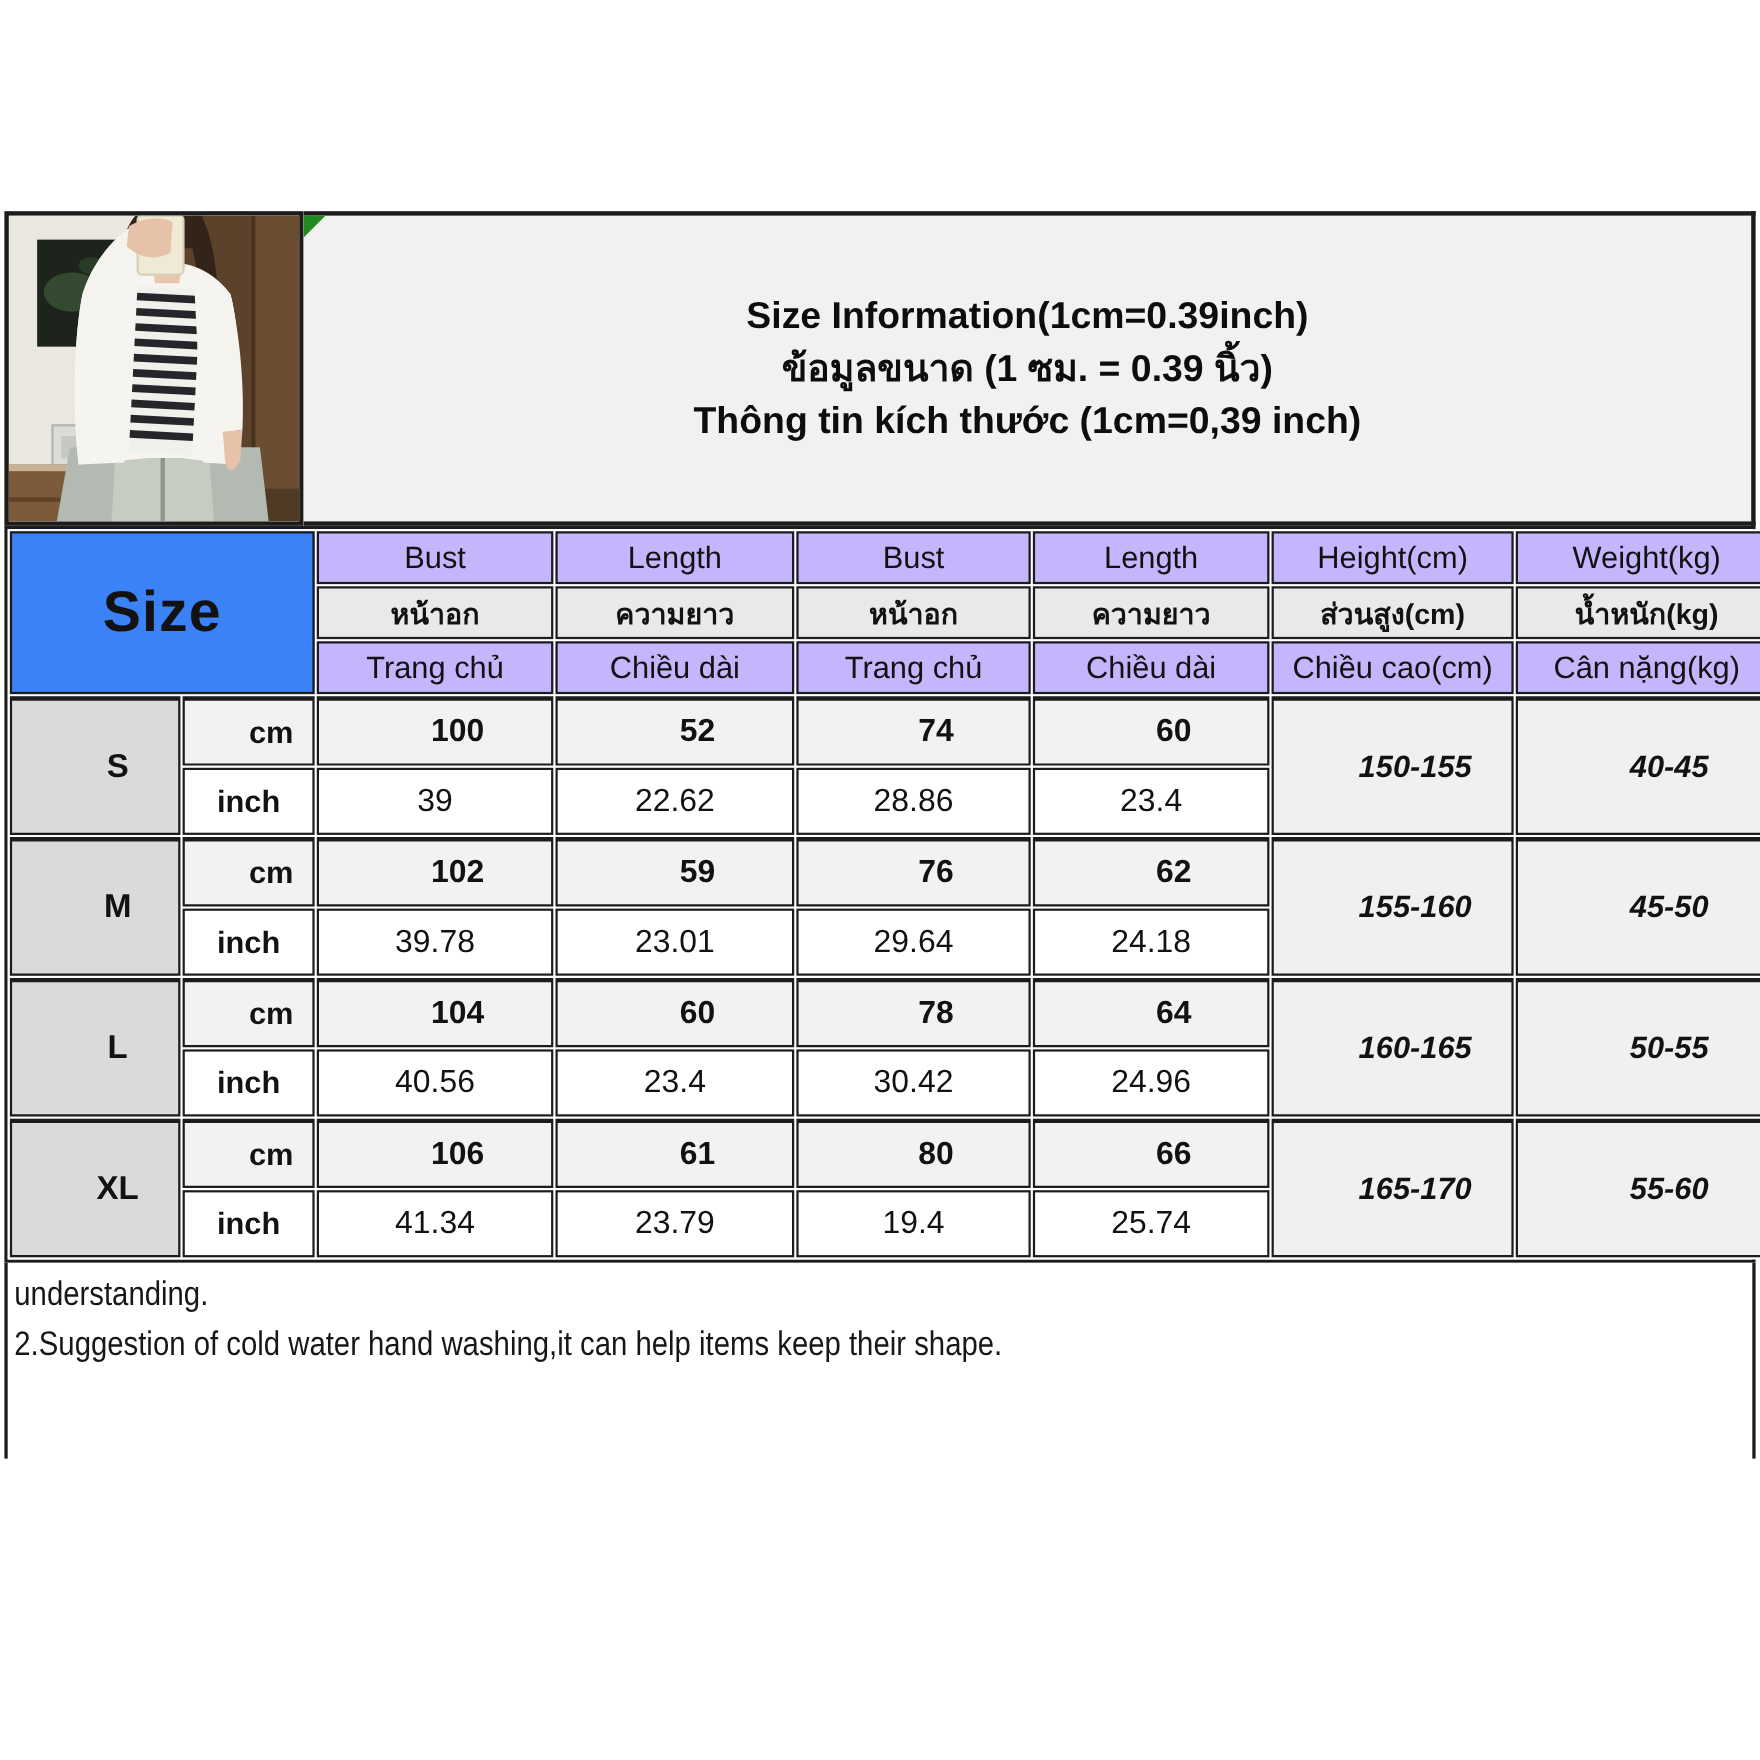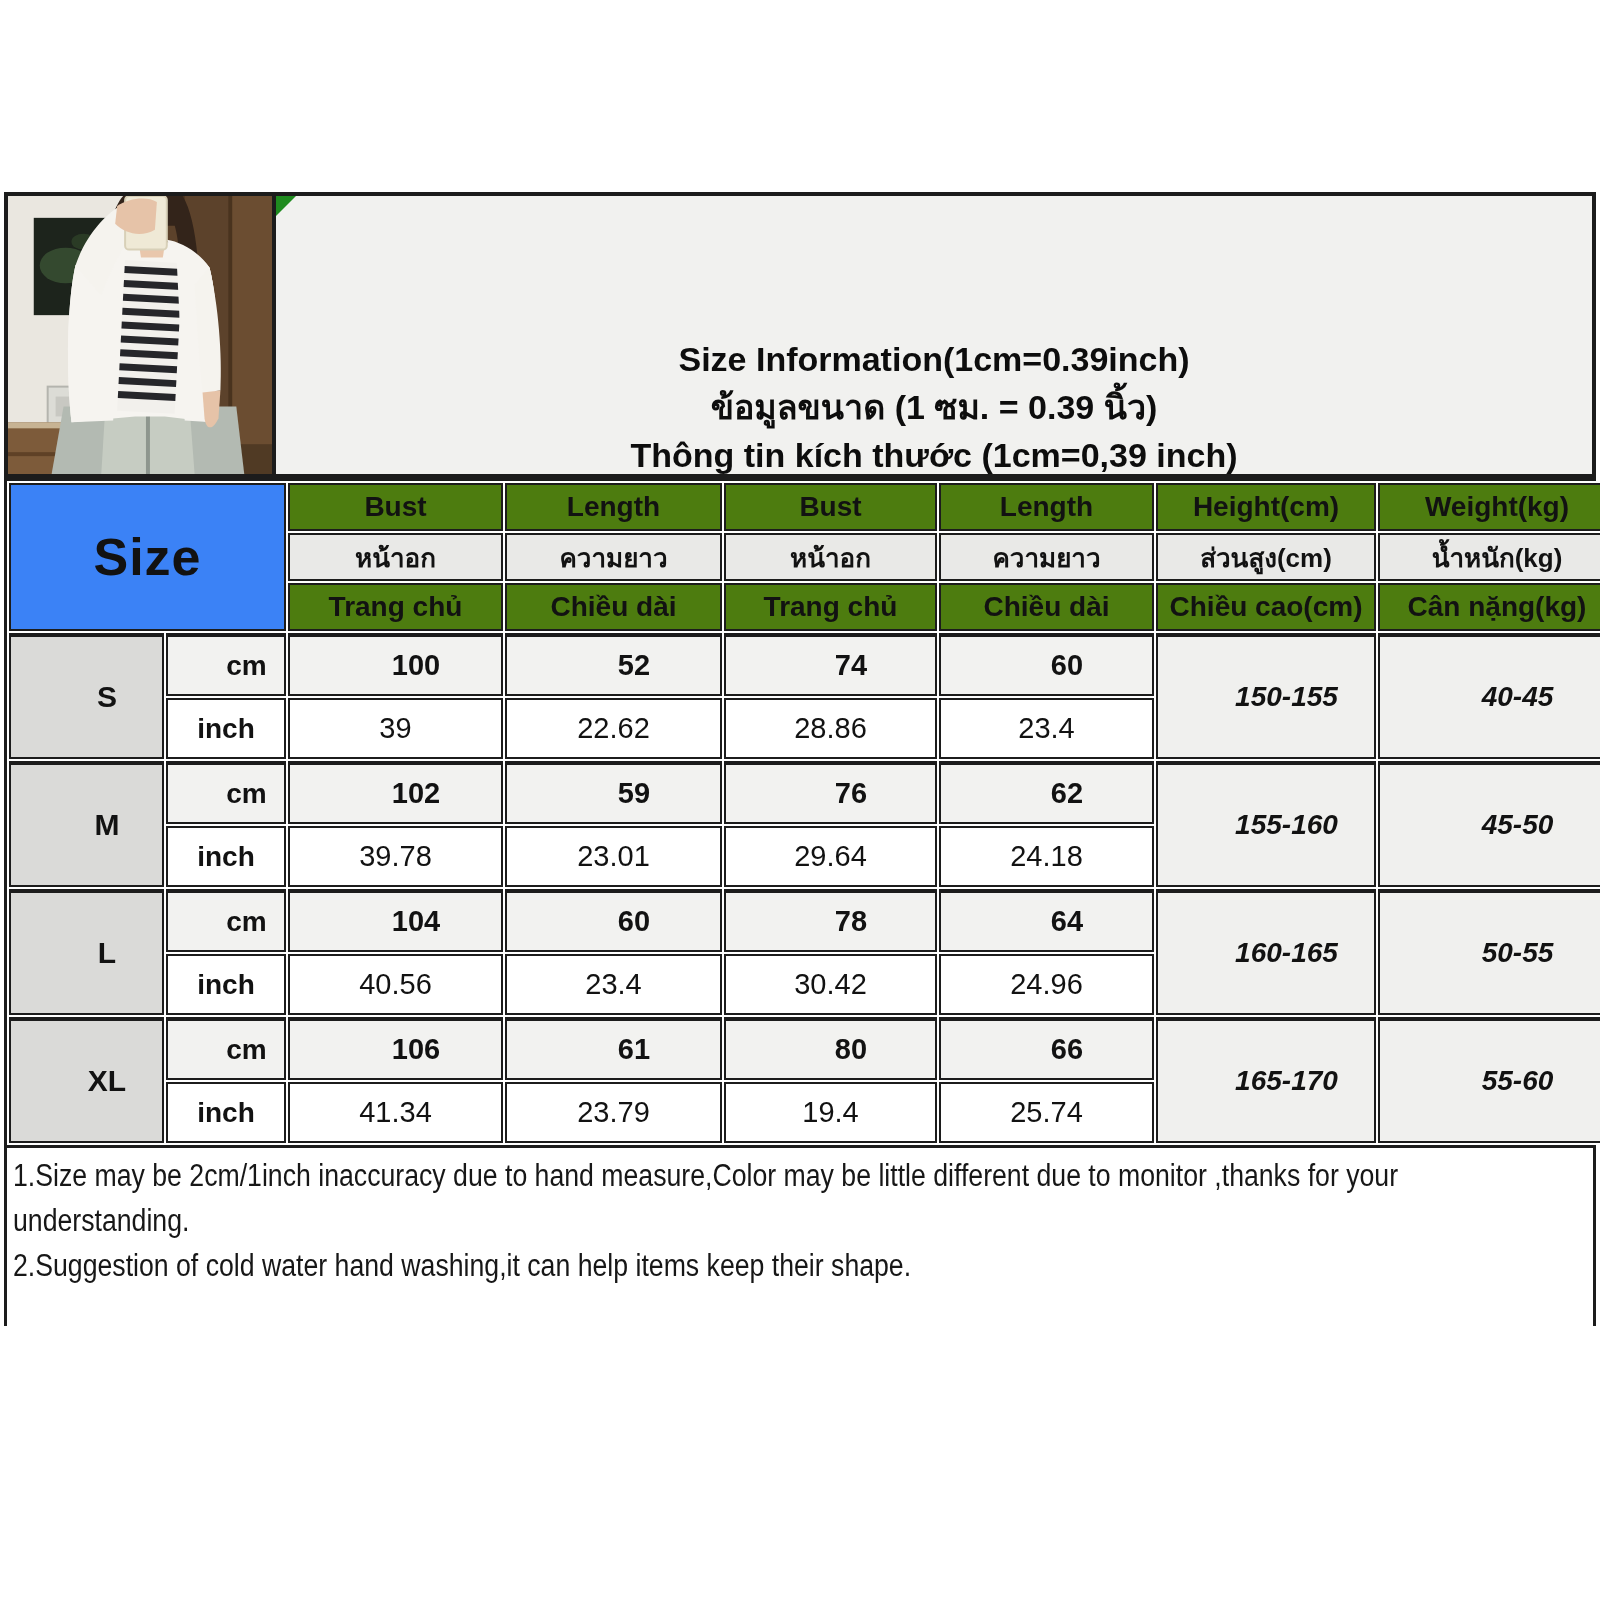--- a/index.html
+++ b/index.html
@@ -13,21 +13,21 @@
   
   .top-band{display:flex;align-items:stretch;height:286px;}
   .photo-box{
     width:272px;flex:0 0 272px;box-sizing:border-box;
     border:4px solid #1c1c1c;background:#e9e6df;overflow:hidden;
   }
   .photo-box svg{display:block;width:100%;height:100%;}
   .title-box{
     flex:1;box-sizing:border-box;position:relative;
     border:4px solid #1c1c1c;border-left:none;background:#f1f1ef;
-    display:flex;flex-direction:column;justify-content:flex-end;align-items:center;
+    display:flex;flex-direction:column;justify-content:center;align-items:center;
     gap:10px;
   }
   .corner-marker{
     position:absolute;left:0;top:0;width:0;height:0;
     border-top:20px solid #1f8b1f;border-right:20px solid transparent;
   }
   .title-line{
     font-size:34px;font-weight:bold;line-height:38px;color:#0d0d0d;
     text-align:center;white-space:nowrap;
   }
@@ -36,21 +36,21 @@
   .table-frame{border:3px solid #1c1c1c;background:#ffffff;}
   table.size-table{
     width:100%;table-layout:fixed;
     border-collapse:separate;border-spacing:2px;background:#ffffff;
   }
   table.size-table td{
     border:2px solid #1c1c1c;text-align:center;vertical-align:middle;
     padding:0;overflow:hidden;white-space:nowrap;
   }
   td.c-size{background:#3b82f6;font-size:52px;font-weight:bold;letter-spacing:1px;}
-  td.c-head{background:#4d7c0f;font-size:28px;font-weight:bold;height:44px;}
+  td.c-head{background:#c4b5fd;font-size:28px;font-weight:normal;height:44px;}
   td.c-head-th{background:#e9e9e7;font-size:26px;font-weight:bold;height:44px;}
   td.c-letter{background:#dadad8;font-size:30px;font-weight:bold;}
   td.c-unit{font-size:28px;font-weight:bold;}
   td.c-val{font-size:29px;}
   tr.r-cm td.c-unit,tr.r-cm td.c-val{background:#f2f2f0;font-weight:bold;}
   tr.r-in td.c-unit,tr.r-in td.c-val{background:#ffffff;font-weight:normal;}
   tr.r-in td.c-unit{font-weight:bold;}
   td.c-range{background:#f0f0ee;font-size:28px;font-weight:bold;font-style:italic;}
   tr.r-data td{height:57px;}
   tr.grp td{border-top-width:4px;padding-left:41px;}
@@ -260,18 +260,17 @@
           <td class="c-val">41.34</td>
           <td class="c-val">23.79</td>
           <td class="c-val">19.4</td>
           <td class="c-val">25.74</td>
         </tr>
       </tbody>
     </table>
   </div>
 
   <div class="attention">
-    <div><span class="att-line">1.Size may be 2cm/1inch inaccuracy due to hand measure,Color may be little different due to monitor ,thanks for your</span></div>
     <div><span class="att-line">understanding.</span></div>
     <div><span class="att-line">2.Suggestion of cold water hand washing,it can help items keep their shape.</span></div>
   </div>
 
 </div>
 
 </body></html>

